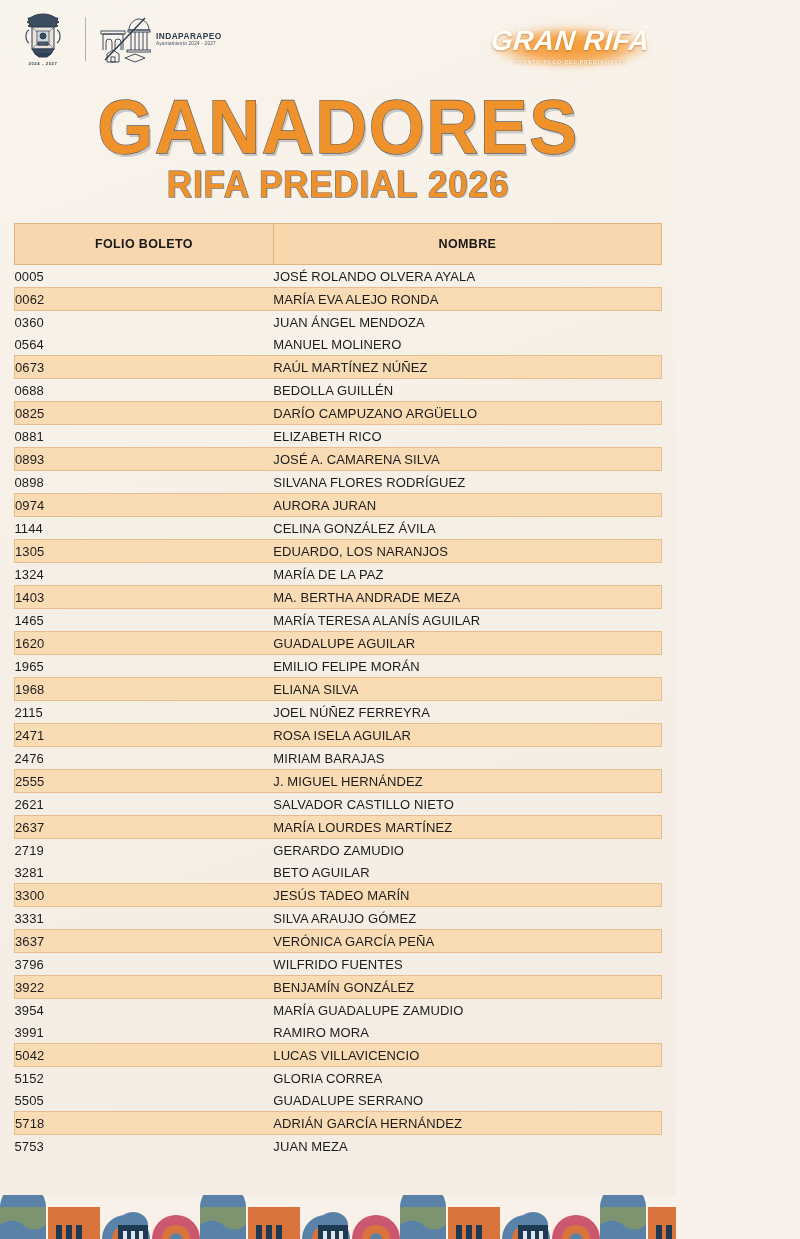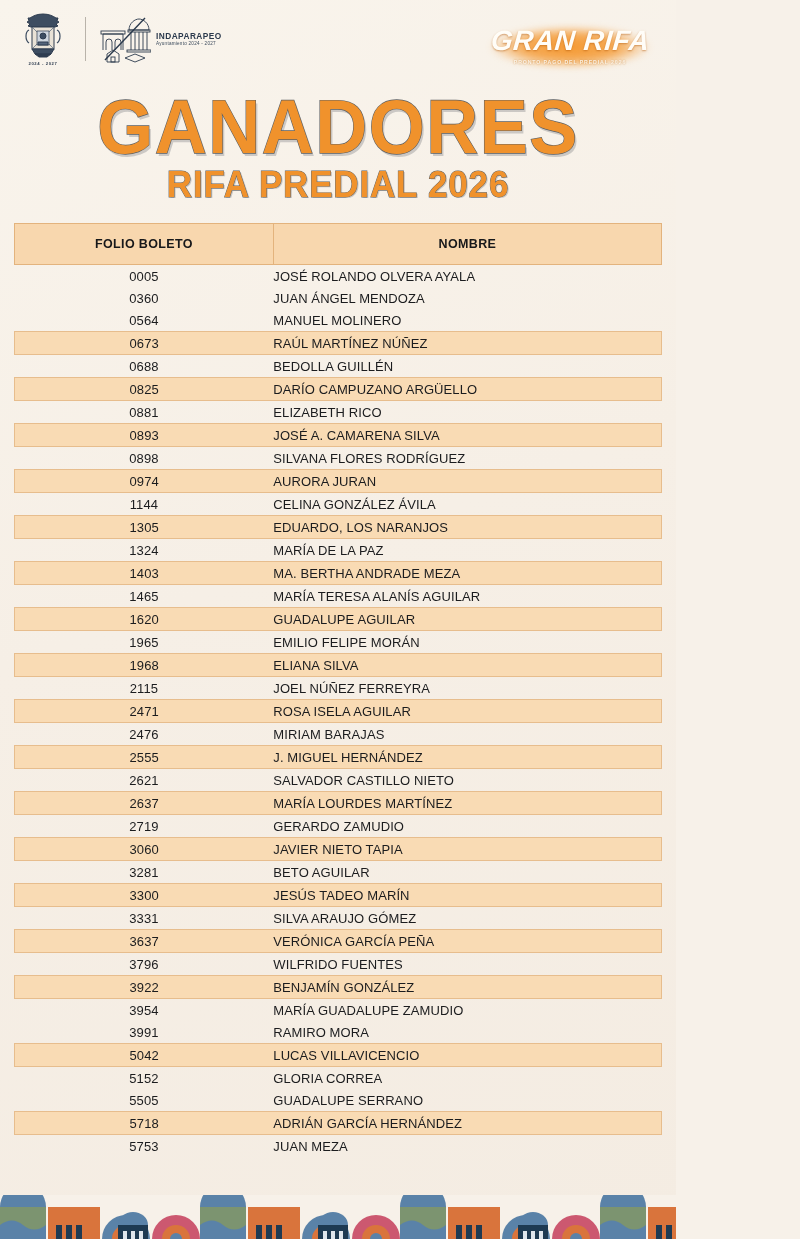--- a/index.html
+++ b/index.html
@@ -193,21 +193,21 @@
   }
   .tbl tbody tr.alt td {
     background: #f9dbb4;
     border-top: 1px solid #e7bd8d;
     border-bottom: 1px solid #e7bd8d;
   }
   .tbl tbody tr.alt td.folio { border-left: 1px solid #e7bd8d; }
   .tbl tbody tr.alt td.nombre { border-right: 1px solid #e7bd8d; }
 
   td.folio {
-    text-align: center;
+    text-align: left;
     padding-right: 22px;
   }
   td.nombre {
     text-align: left;
     padding-left: 62px;
   }
 
   .footer-band {
     position: absolute;
     left: 0; right: 0; bottom: 0;
@@ -304,20 +304,24 @@
         <tr>
           <th>FOLIO BOLETO</th>
           <th>NOMBRE</th>
         </tr>
       </thead>
       <tbody id="winners-body">
           <tr>
             <td class="folio">0005</td>
             <td class="nombre">JOSÉ ROLANDO OLVERA AYALA</td>
           </tr>
+          <tr class="alt">
+            <td class="folio">0062</td>
+            <td class="nombre">MARÍA EVA ALEJO RONDA</td>
+          </tr>
           <tr>
             <td class="folio">0360</td>
             <td class="nombre">JUAN ÁNGEL MENDOZA</td>
           </tr>
           <tr>
             <td class="folio">0564</td>
             <td class="nombre">MANUEL MOLINERO</td>
           </tr>
           <tr class="alt">
             <td class="folio">0673</td>
@@ -399,24 +403,20 @@
             <td class="folio">2621</td>
             <td class="nombre">SALVADOR CASTILLO NIETO</td>
           </tr>
           <tr class="alt">
             <td class="folio">2637</td>
             <td class="nombre">MARÍA LOURDES MARTÍNEZ</td>
           </tr>
           <tr>
             <td class="folio">2719</td>
             <td class="nombre">GERARDO ZAMUDIO</td>
-          </tr>
-          <tr class="alt">
-            <td class="folio">3060</td>
-            <td class="nombre">JAVIER NIETO TAPIA</td>
           </tr>
           <tr>
             <td class="folio">3281</td>
             <td class="nombre">BETO AGUILAR</td>
           </tr>
           <tr class="alt">
             <td class="folio">3300</td>
             <td class="nombre">JESÚS TADEO MARÍN</td>
           </tr>
           <tr>

